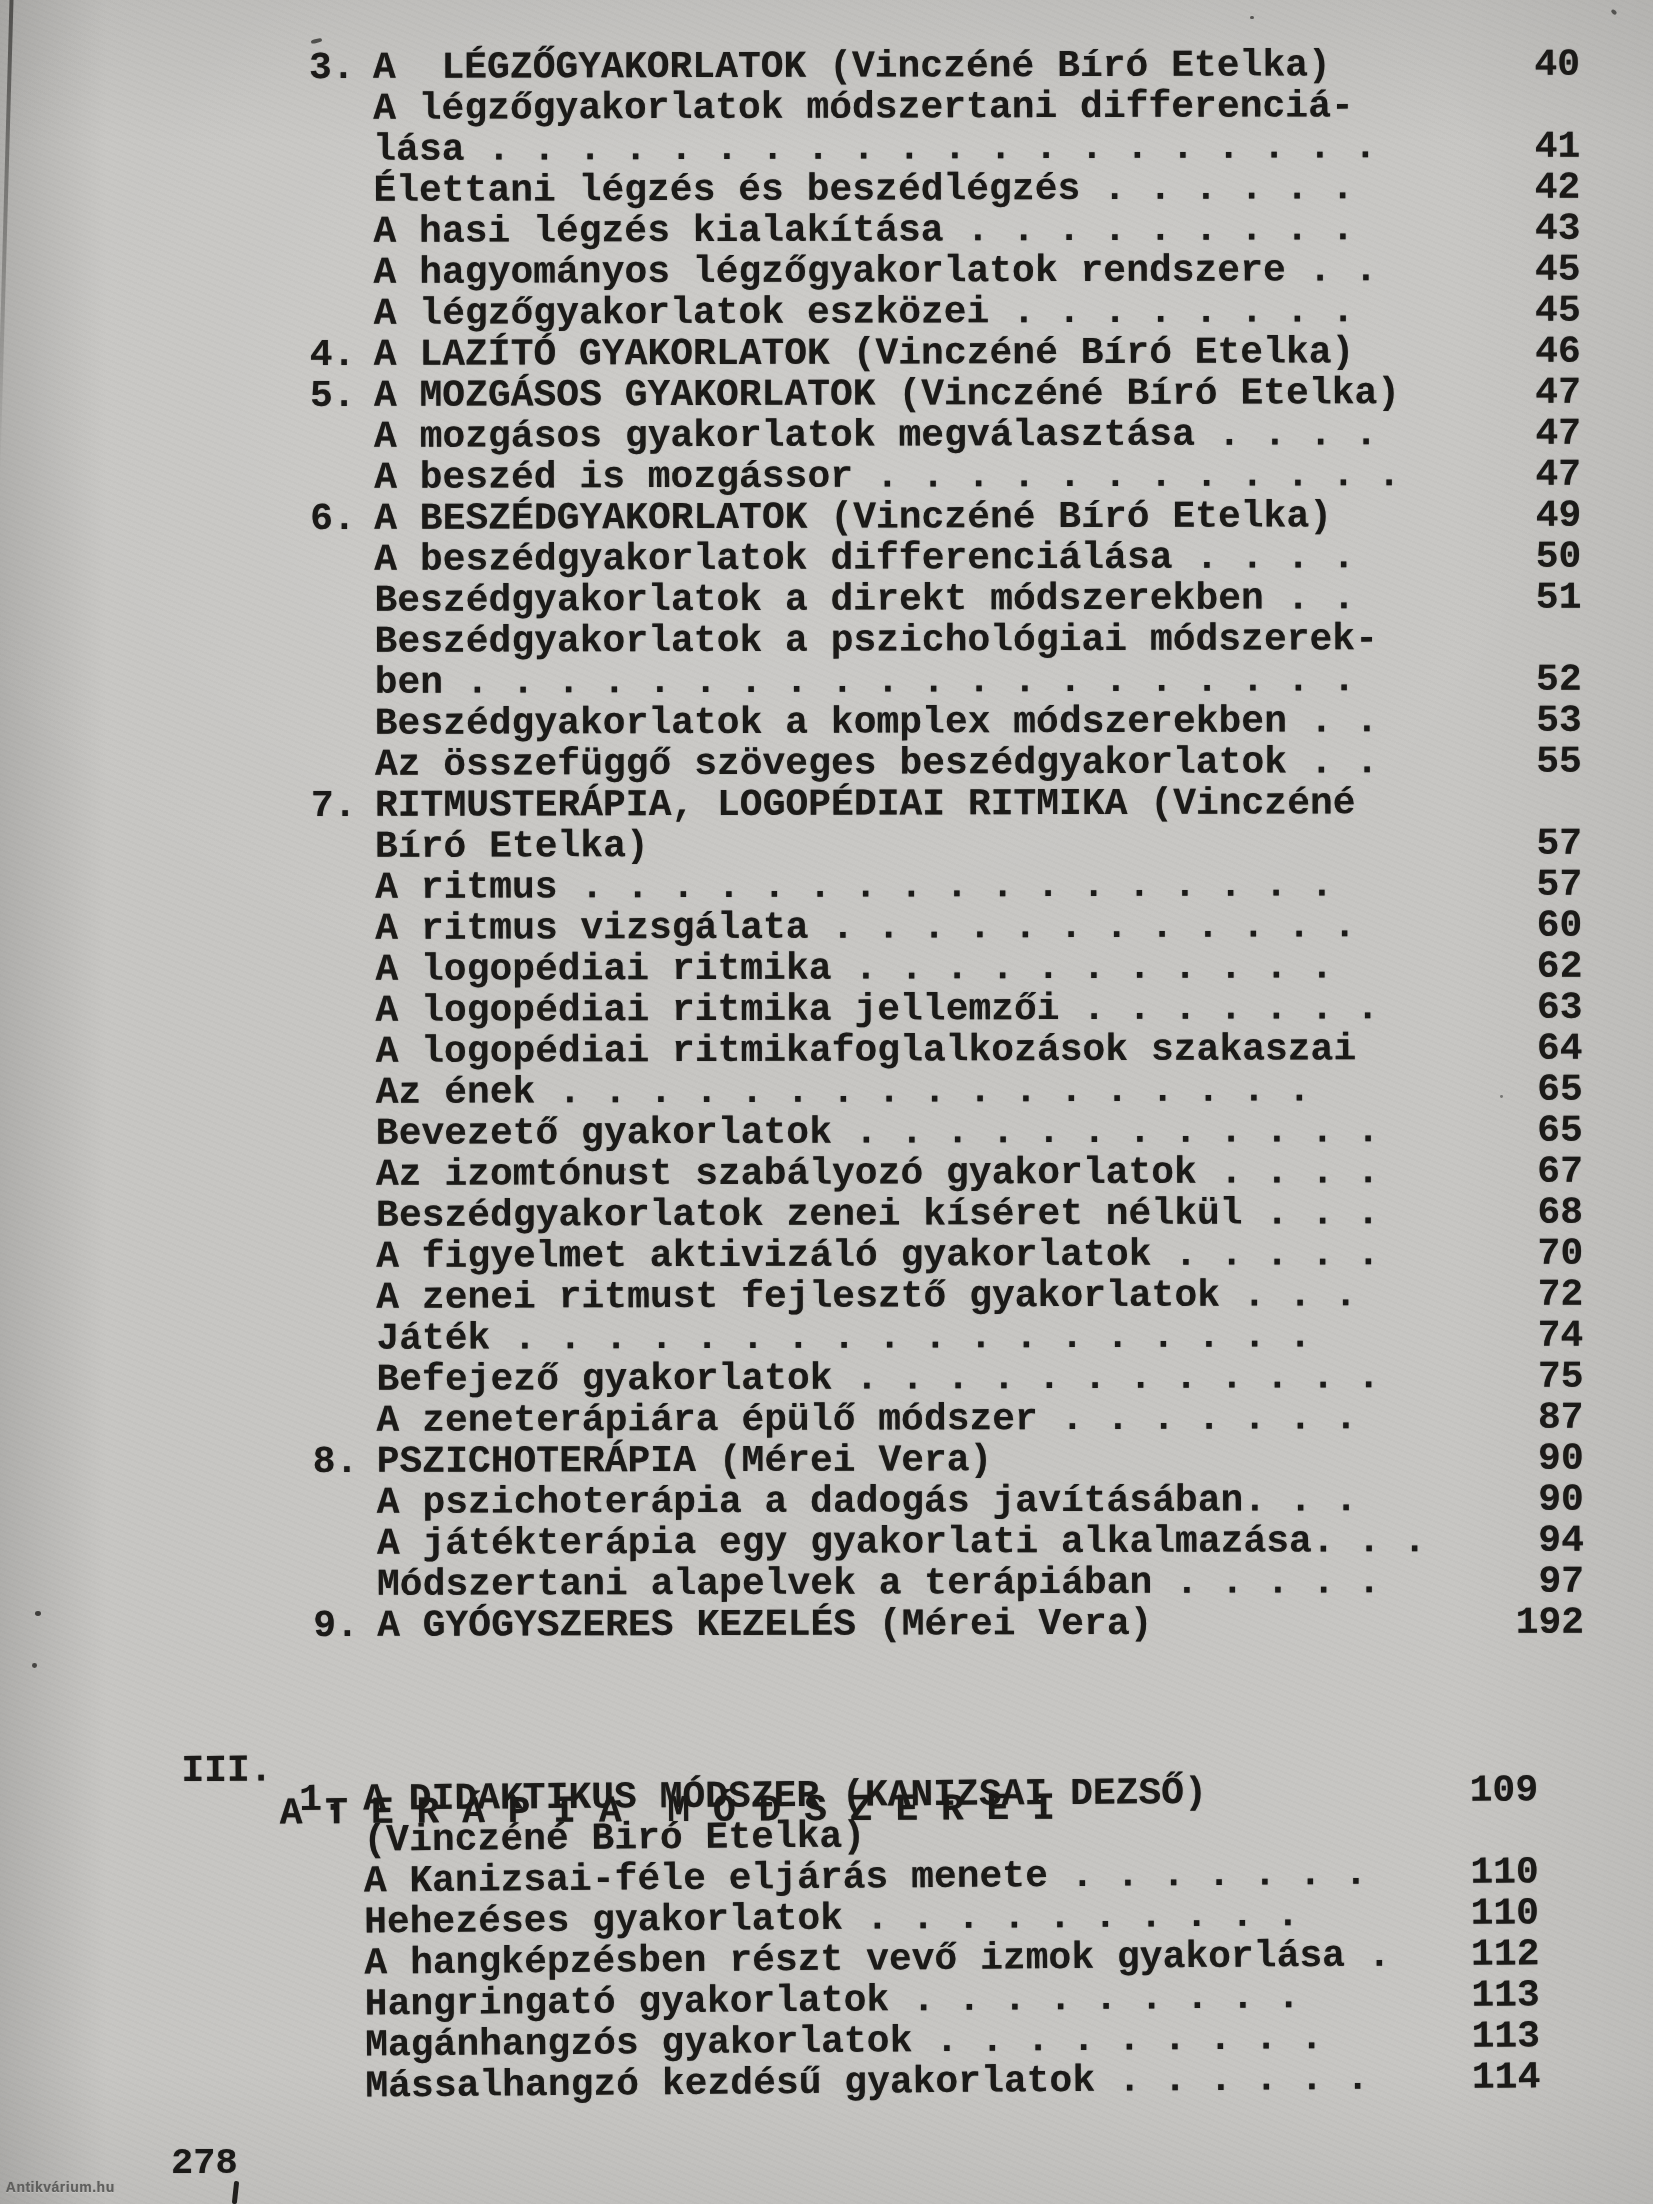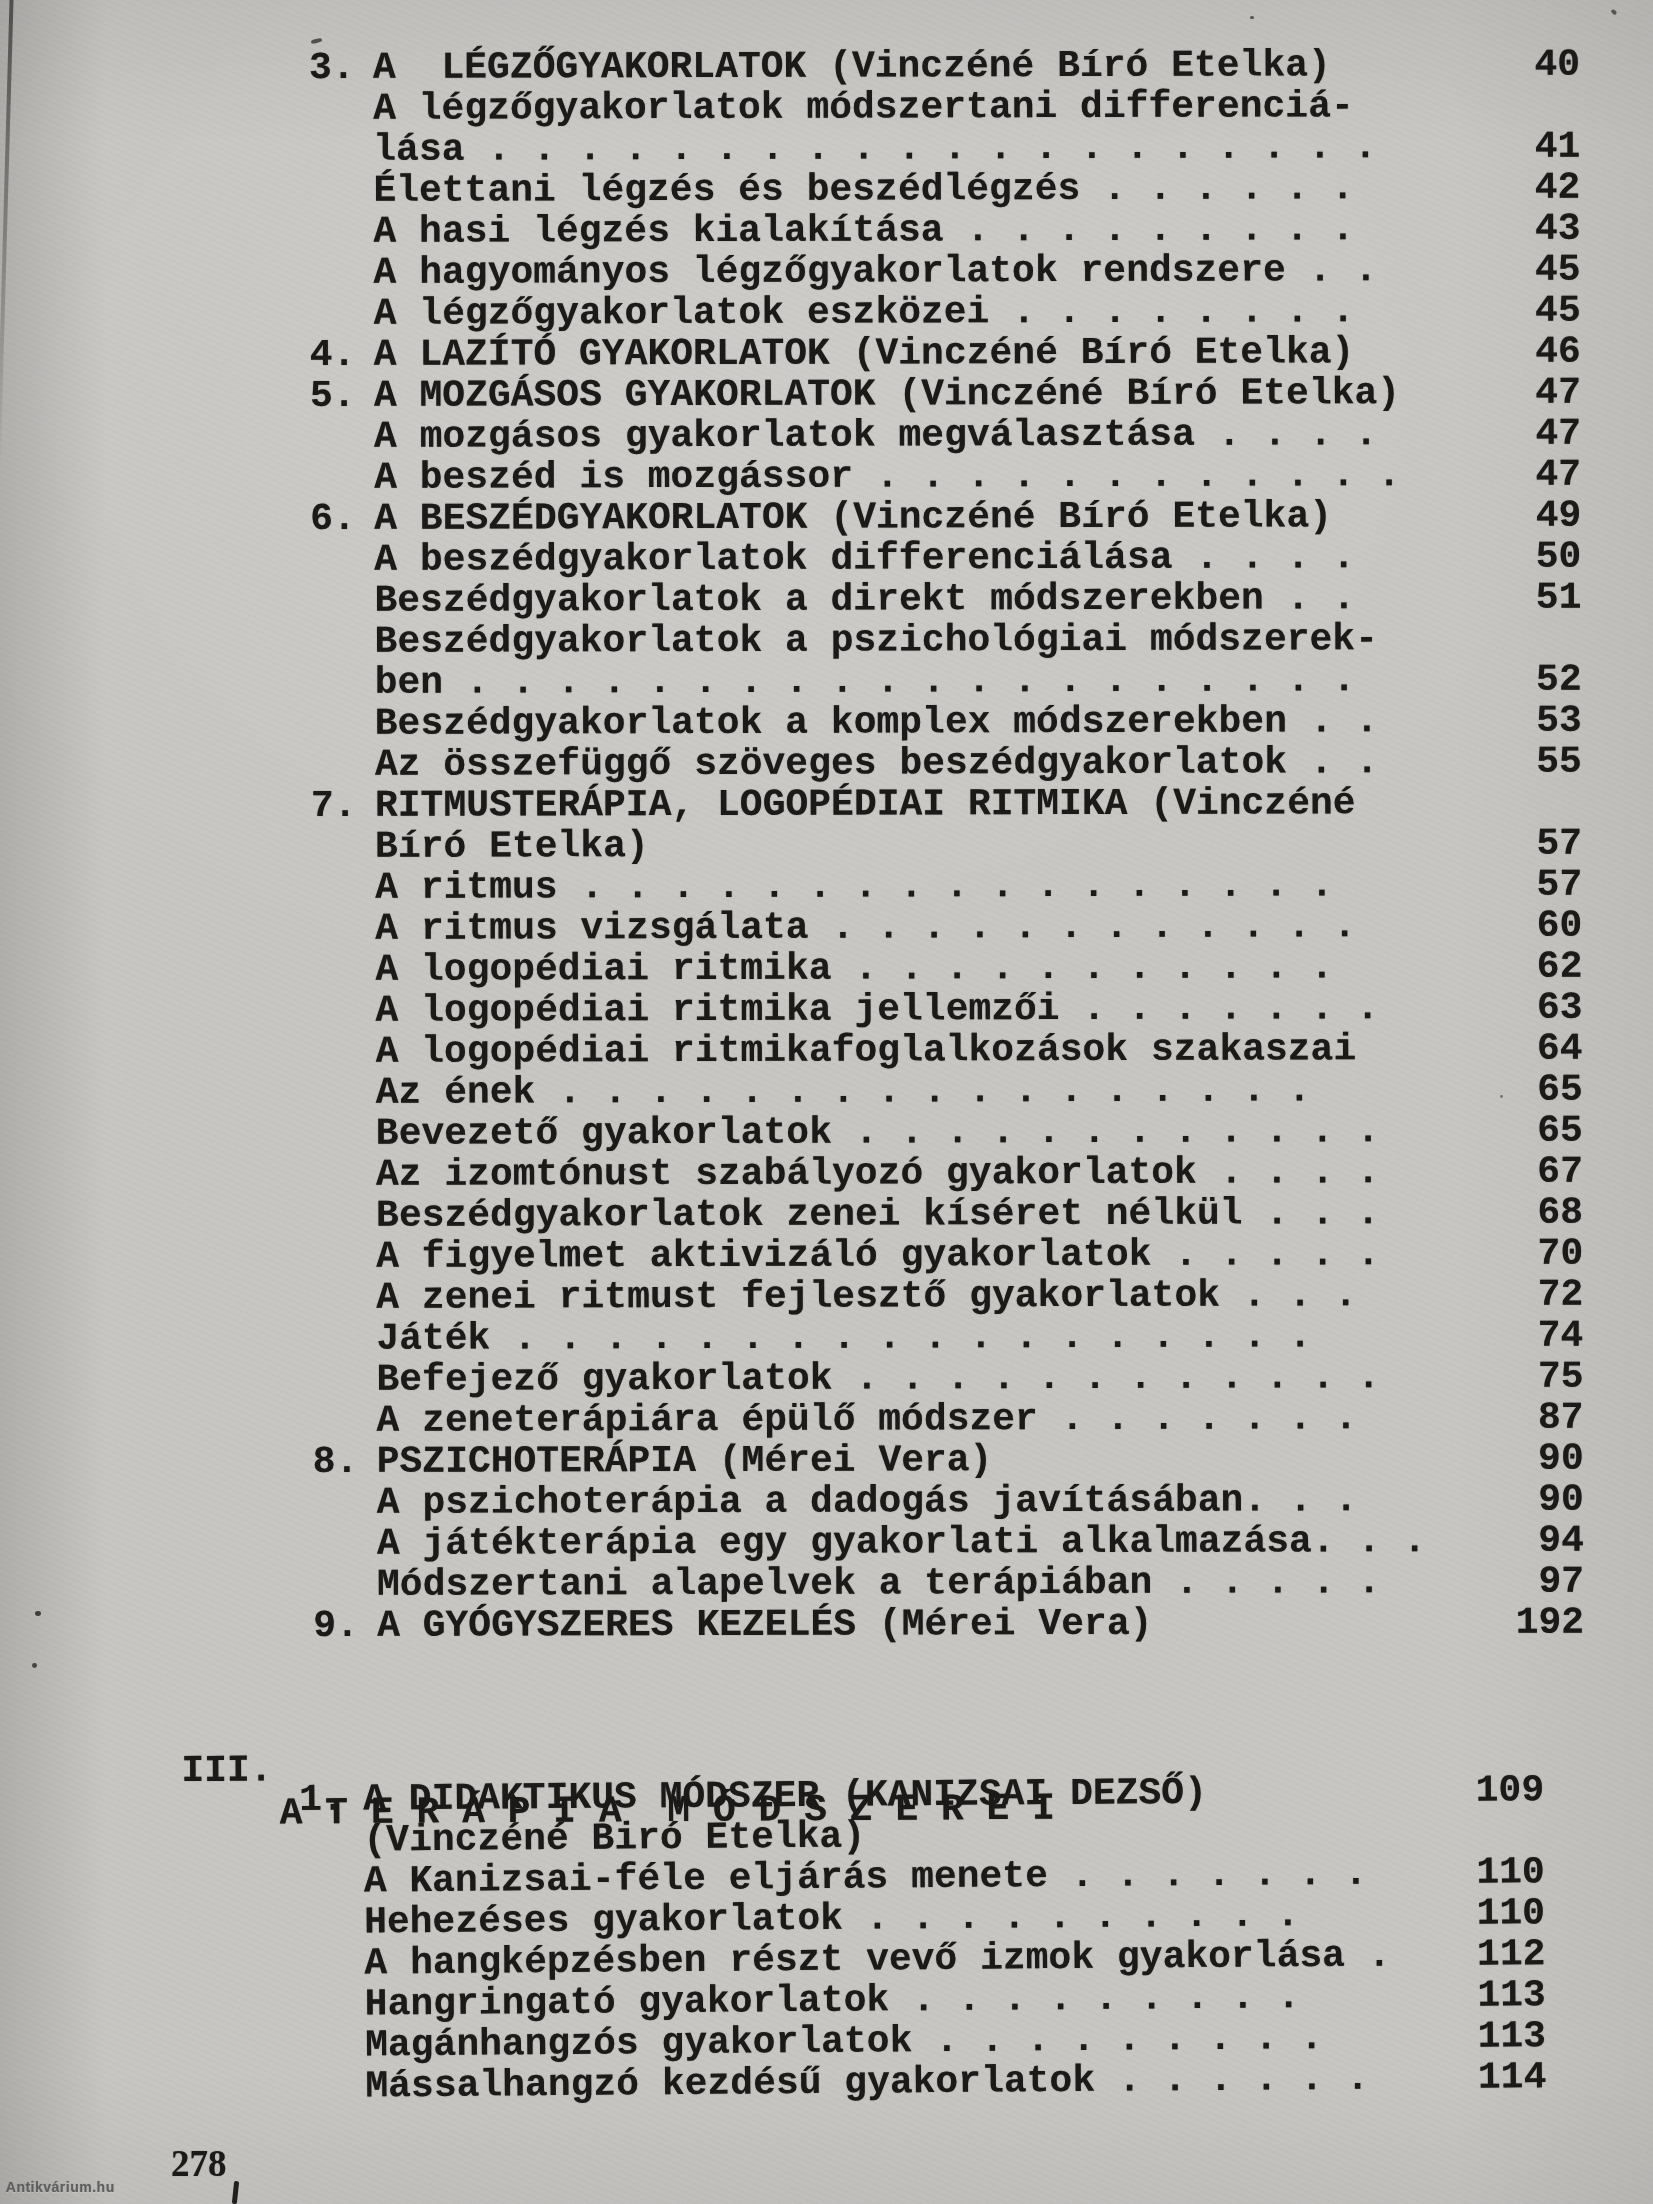--- a/index.html
+++ b/index.html
@@ -29,35 +29,34 @@
     position:relative;height:41px;line-height:41px;
     font-size:38px;
     text-shadow:0 0 1px rgba(25,24,22,0.55);
   }
   .row .num{position:absolute;left:309px;}
   .row .text{position:absolute;left:373px;}
   .row .dots{margin-left:23px;}
   .row .pg{position:absolute;right:74px;}
   .toc3 .row .num{left:299px;}
   .toc3 .row .text{left:363px;}
-  .toc3 .row .pg{right:110px;}
+  .toc3 .row .pg{right:116px;}
   
   .heading{
     position:absolute;top:1706px;left:0;right:0;height:43px;line-height:43px;
     font-size:38px;text-shadow:0 0 1px rgba(25,24,22,0.55);
     transform:rotate(-0.35deg);transform-origin:184px 0;
   }
   .heading .hnum{position:absolute;left:181px;}
   .heading .htitle{position:absolute;left:279px;}
   
   .pageno{
     position:absolute;left:171px;top:2143px;
     font-size:37px;line-height:41px;
     text-shadow:0 0 1px rgba(25,24,22,0.5);
-    font-family:Liberation Serif, serif;
   }
   .watermark{
     position:absolute;left:5.8px;top:2179px;
     font-family:"Liberation Sans","DejaVu Sans",sans-serif;
     font-weight:700;font-size:14px;letter-spacing:0.5px;
     color:rgba(92,92,90,0.95);
     text-shadow:0 1px 1px rgba(255,255,255,0.35), 0 0 1px rgba(60,60,58,0.6);
   }
   
   .edge-line{

